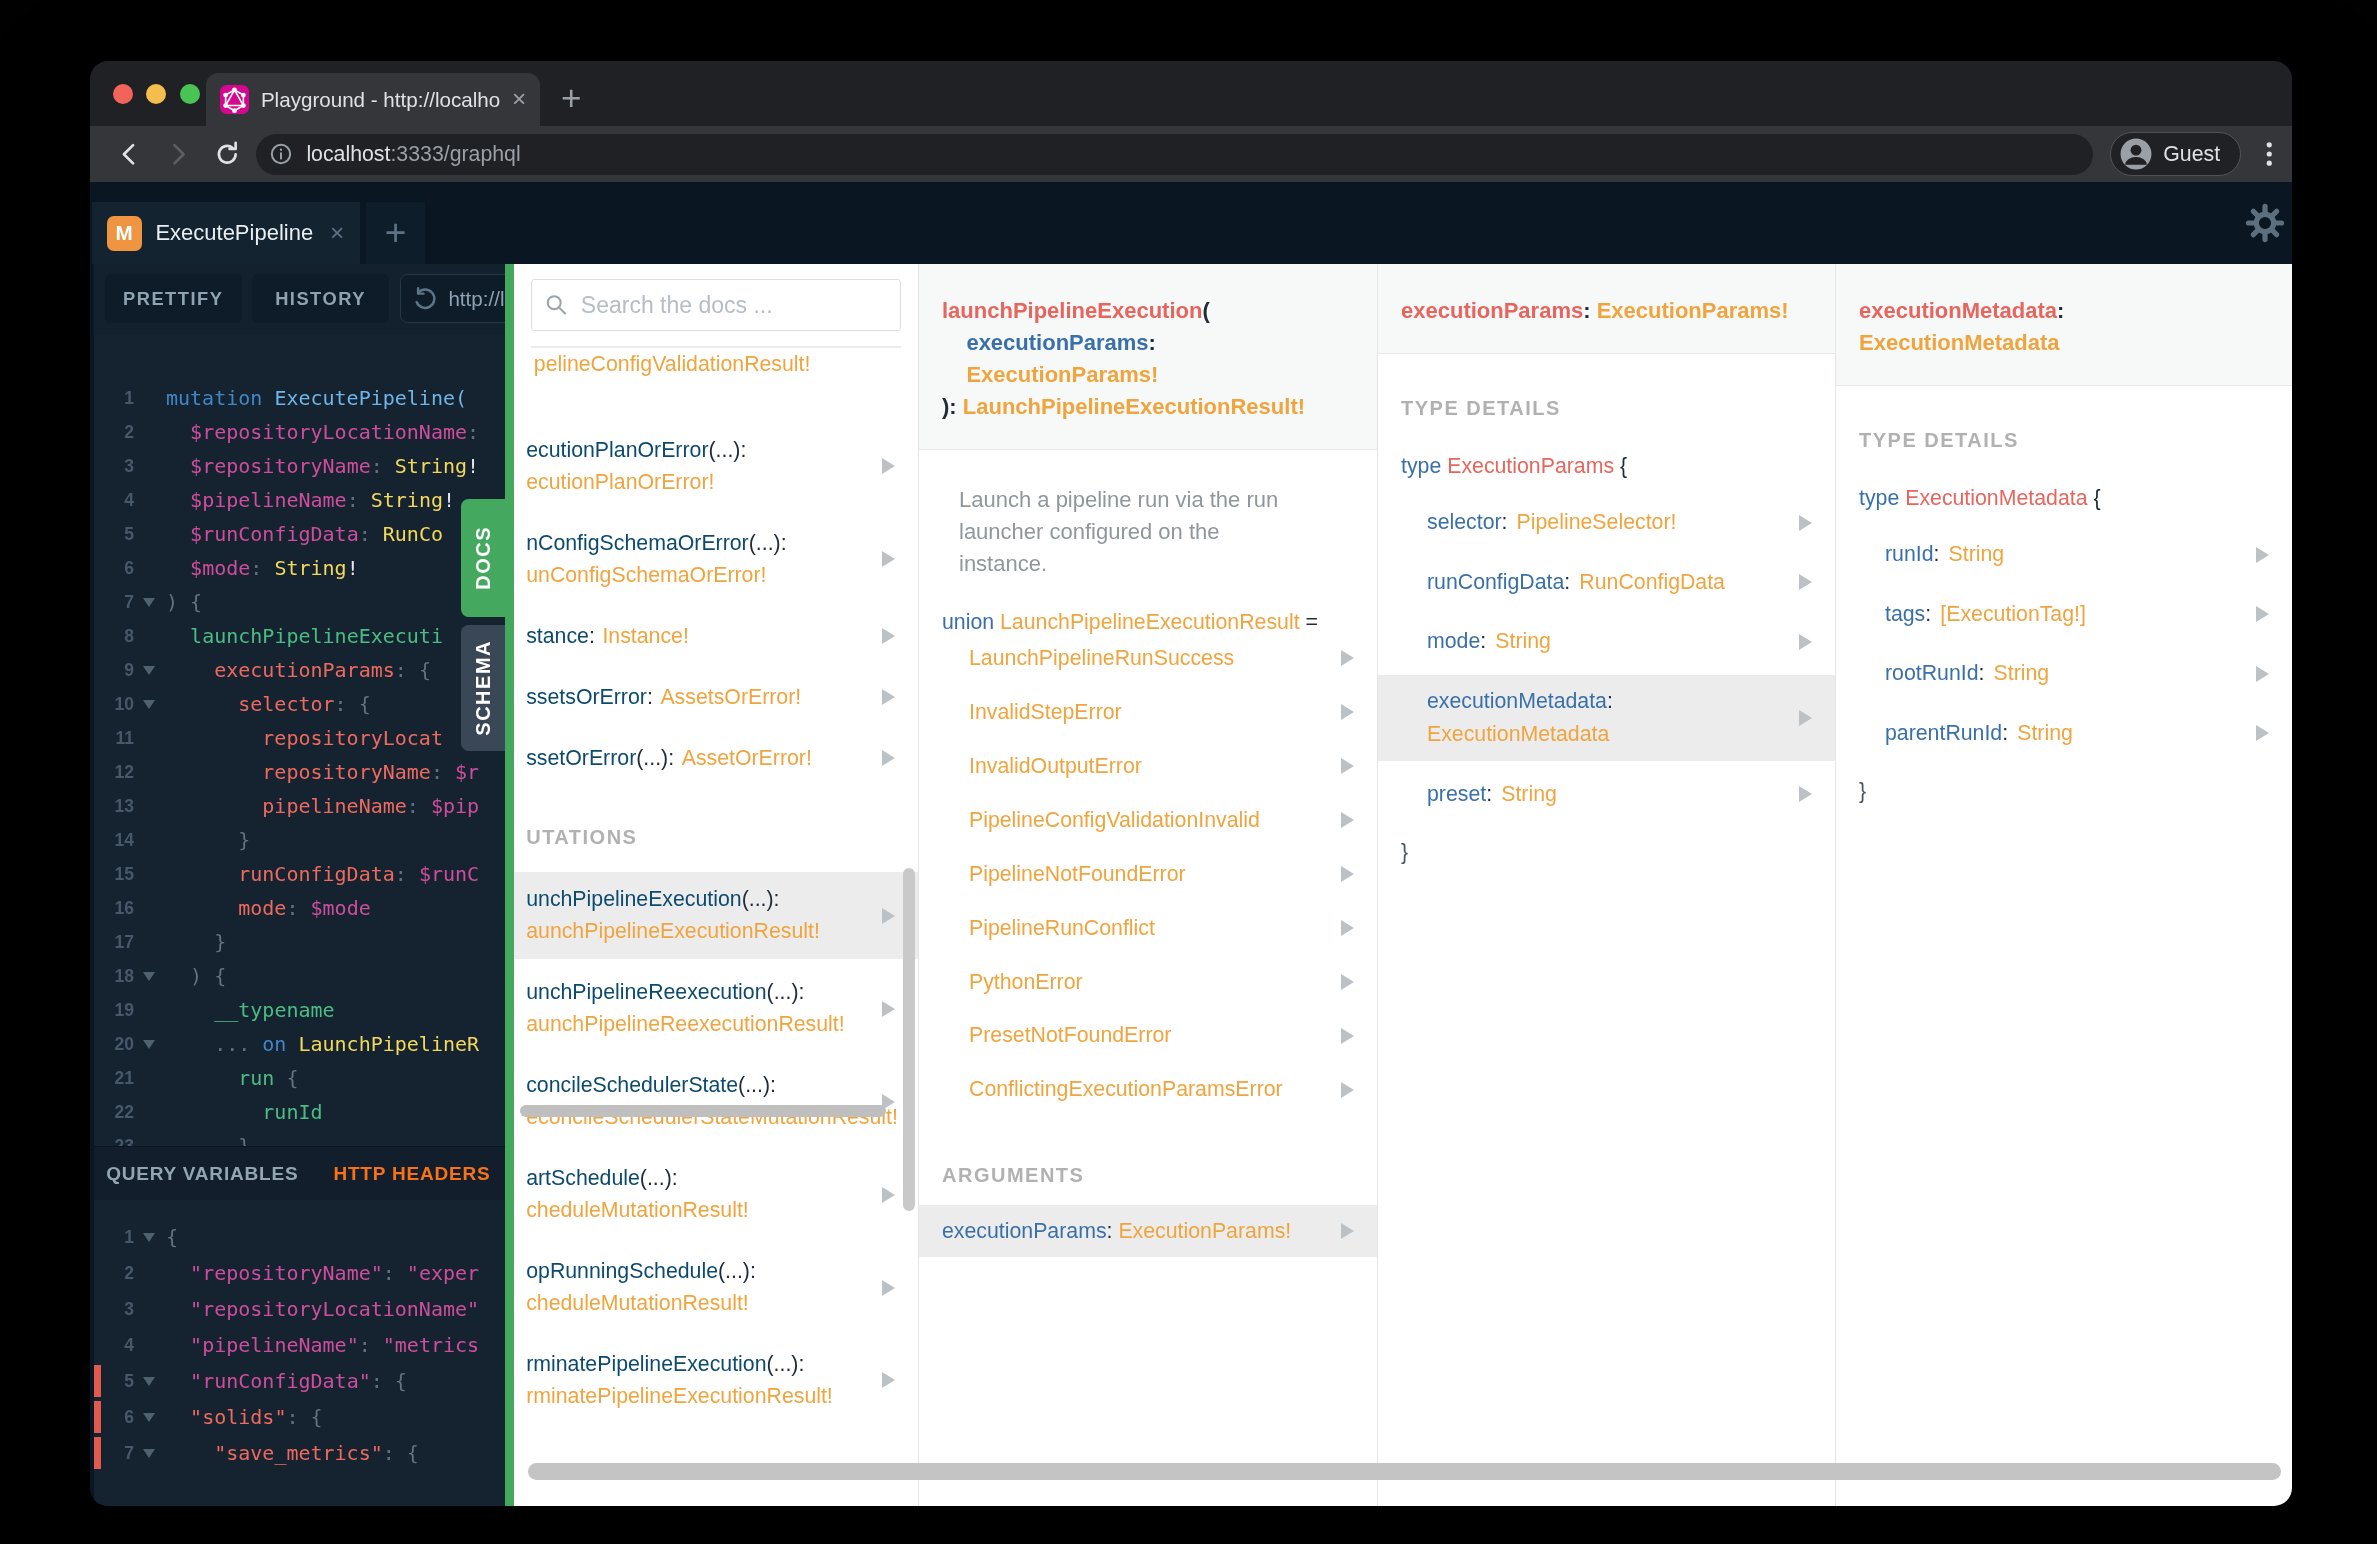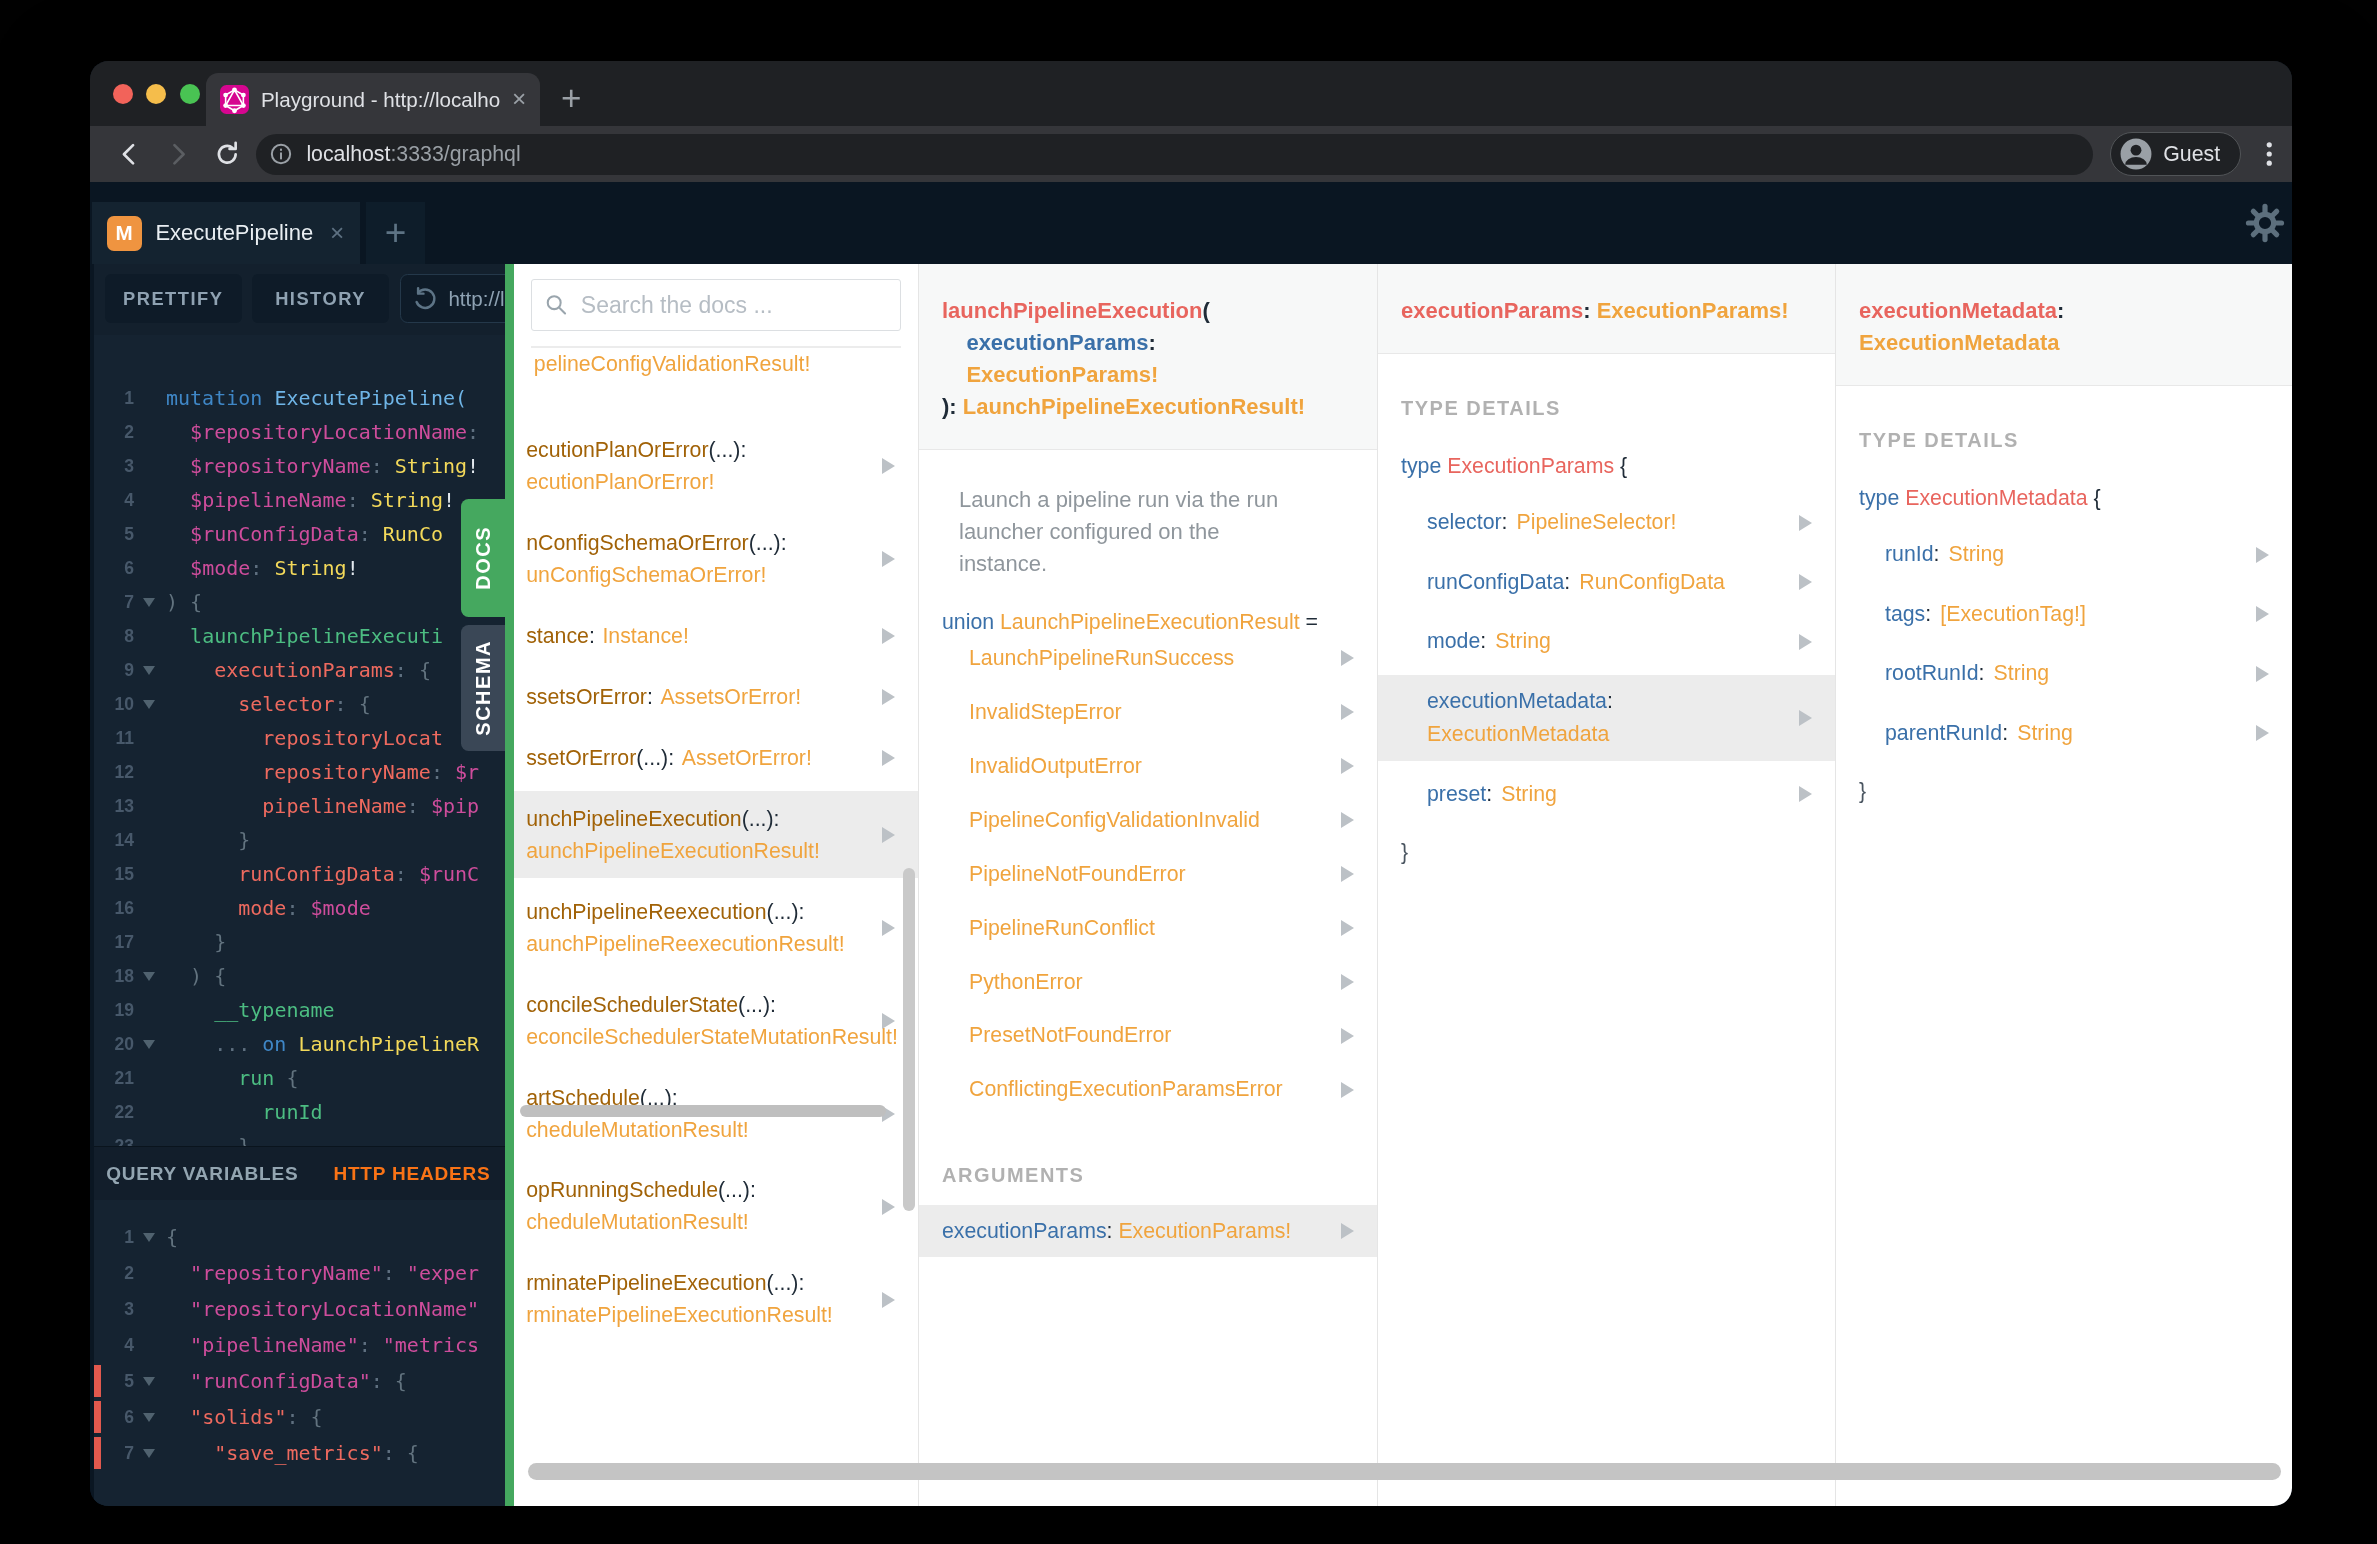--- a/index.html
+++ b/index.html
@@ -64,21 +64,21 @@
 .c2{left:404px;width:459px;border-left:1.5px solid #e5e5e5}
 .c3{left:863px;width:458px;border-left:1.5px solid #e5e5e5}
 .c4{left:1321px;width:457px;border-left:1.5px solid #e5e5e5}
 .searchwrap{padding:15.2px 17px 0}
 .searchbox{height:52px;border:1.5px solid #dcdfe2;border-radius:3px;background:#fff;display:flex;align-items:center;gap:12.2px;padding:0 12.2px}
 .searchbox input{border:none;outline:none;font-size:23px;color:#333;width:100%;font-family:inherit;background:transparent}
 ::placeholder{color:#b6bdc4}
 .divider{height:1.5px;background:#ececec;margin-top:15.2px}
 .list{position:relative}
 .drow{position:relative;padding:12.2px 53px 12.2px 12.2px;font-size:21.3px;line-height:30.5px;margin-bottom:6.1px}
-.drow .nm{color:#a16207}
+.drow .nm{color:#0c4a6e}
 .drow .ar{color:#202c38}
 .drow .ty{color:#f0a43e}
 .drow.one .l1 .ty{margin-left:7.6px}
 .drow .l2{margin-top:1.5px}
 .drow .l2:empty{display:none}
 .arr{position:absolute;right:23px;top:50%;transform:translateY(-50%);width:0;height:0;border-left:13px solid #bcc1c6;border-top:8.4px solid transparent;border-bottom:8.4px solid transparent}
 .sel{background:#ececec}
 .dhead{padding:30.5px 12.2px 13.7px}
 .dhead .nm{color:#b1b1b1;font-weight:bold;letter-spacing:1.5px;font-size:20px}
 .clipr{padding-top:1.5px;margin-bottom:30.5px}
@@ -407,20 +407,24 @@
             <div class="drow one">
               <div class="l1"><span class="nm">ssetsOrError</span><span class="ar">:</span><span class="ty">AssetsOrError!</span></div>
 
               <span class="arr"></span>
             </div>
             <div class="drow one">
               <div class="l1"><span class="nm">ssetOrError</span><span class="ar">(...):</span><span class="ty">AssetOrError!</span></div>
 
               <span class="arr"></span>
             </div>
+            <div class="drow dhead noarr">
+              <div class="l1"><span class="nm">UTATIONS</span><span class="ar"></span><span class="ty"></span></div>
+
+            </div>
             <div class="drow sel">
               <div class="l1"><span class="nm">unchPipelineExecution</span><span class="ar">(...):</span><span class="ty"></span></div>
               <div class="l2 ty">aunchPipelineExecutionResult!</div>
               <span class="arr"></span>
             </div>
             <div class="drow">
               <div class="l1"><span class="nm">unchPipelineReexecution</span><span class="ar">(...):</span><span class="ty"></span></div>
               <div class="l2 ty">aunchPipelineReexecutionResult!</div>
               <span class="arr"></span>
             </div>

